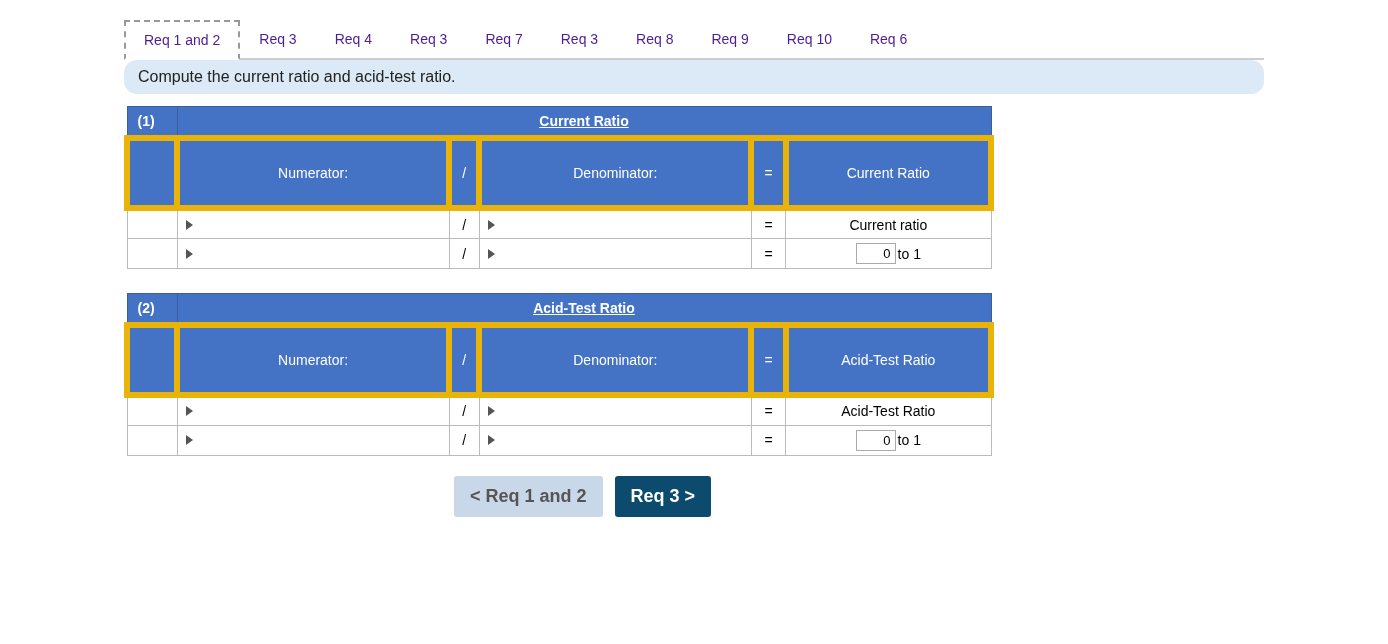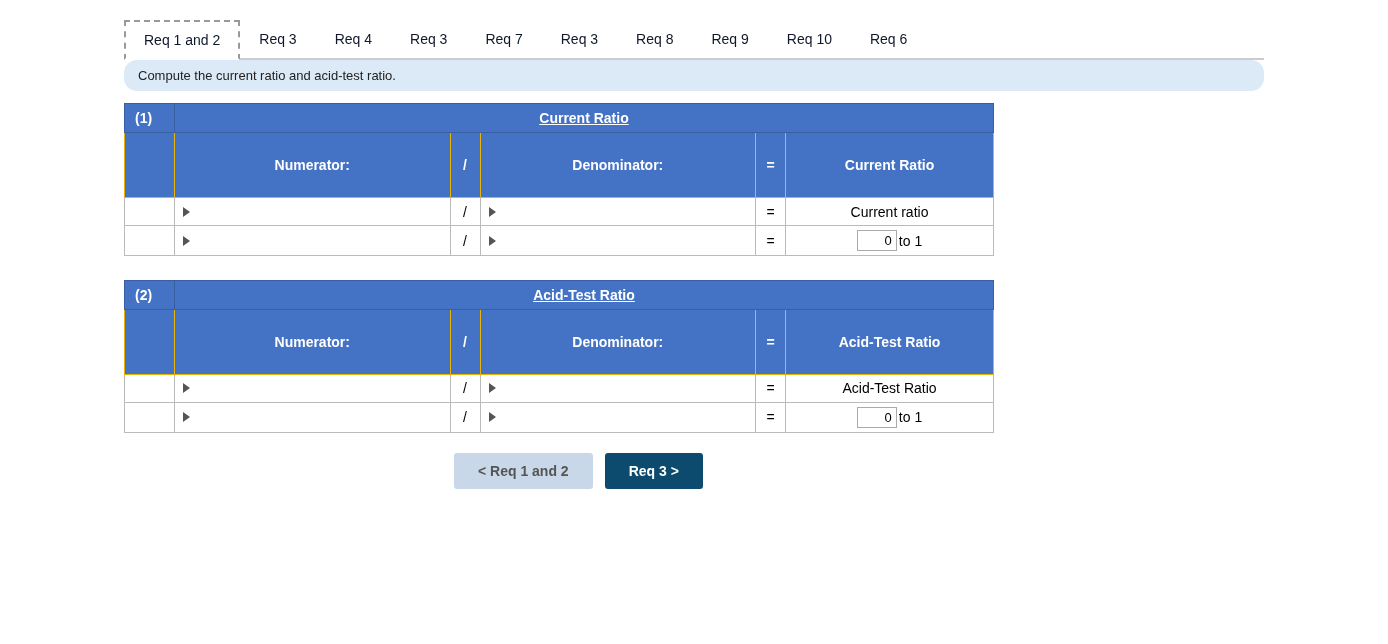--- a/index.html
+++ b/index.html
@@ -25,37 +25,37 @@
       margin-bottom: 10px;
     }
     .tabs-row {
       display: flex;
       border-bottom: 2px solid #ccc;
       margin-bottom: 0;
     }
     .tab {
       padding: 10px 18px;
       cursor: pointer;
-      color: #0f172a;
+      color: #4c1d95;
       font-size: 14px;
       border: 1px solid transparent;
       white-space: nowrap;
     }
     .tab.active {
       border: 2px dashed #999;
       border-bottom: 2px solid #fff;
       background: #fff;
       margin-bottom: -2px;
       z-index: 1;
       position: relative;
     }
     .sub-instruction {
       background: #dce9f7;
       padding: 8px 14px;
-      font-size: 13px;
+      font-size: 16px;
       color: #222;
       margin-bottom: 12px;
       border-radius: 13px;
     }
     .section {
       margin-bottom: 10px;
     }
     .section-table {
       width: 870px;
       border-collapse: collapse;
@@ -71,24 +71,24 @@
     .section-header-row td.section-num {
       background: #4472c4;
       width: 50px;
       color: #fff;
       font-weight: bold;
       text-align: left;
     }
     .col-header-row td {
       background: #4472c4;
       color: #fff;
-      font-weight: bold;
+      font-weight: normal;
       text-align: center;
       padding: 24px 10px;
-      border: 1px solid #eab308;
+      border: 6px solid #eab308;
     }
     .col-header-row td.num-col {
       background: #4472c4;
       width: 50px;
     }
     .data-row td {
       border: 1px solid #bbb;
       padding: 4px 8px;
       background: #fff;
       vertical-align: middle;
@@ -128,22 +128,22 @@
       border: none;
       background: #fff;
     }
     .nav-buttons {
       display: flex;
       gap: 12px;
       margin-top: 20px;
       padding-left: 330px;
     }
     .nav-btn {
-      padding: 10px 24px;
-      font-size: 14px;
+      padding: 10px 16px;
+      font-size: 18px;
       font-weight: bold;
       border: none;
       border-radius: 3px;
       cursor: pointer;
     }
     .nav-btn.prev {
       background: #c8d8e8;
       color: #555;
     }
     .nav-btn.next {

